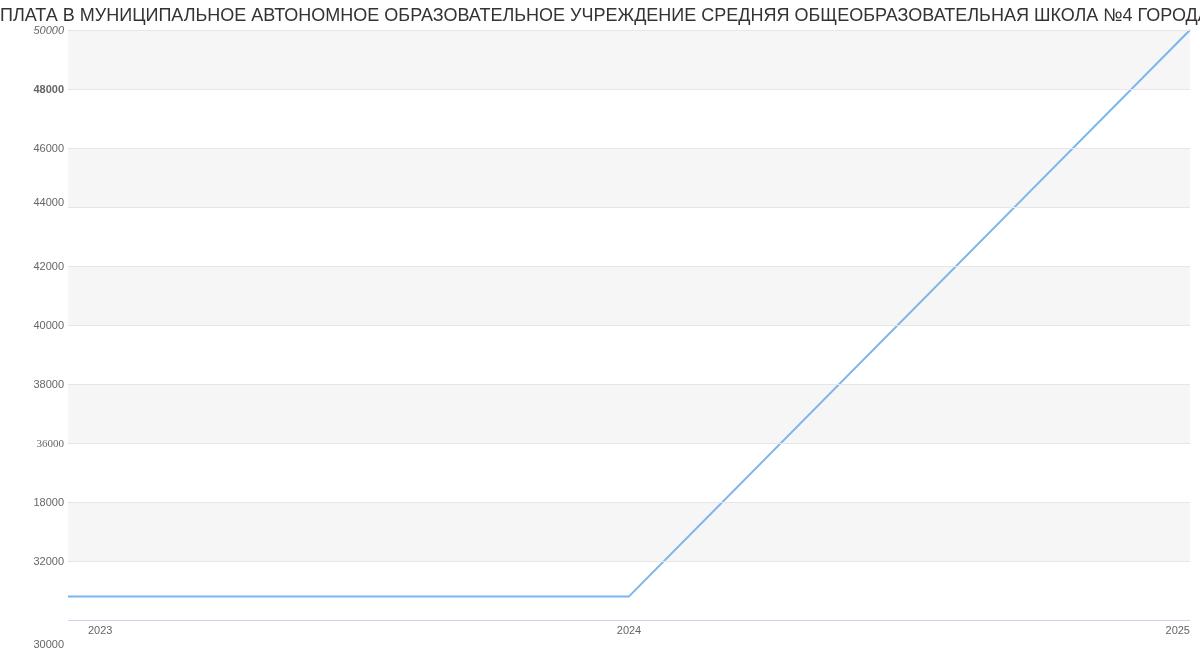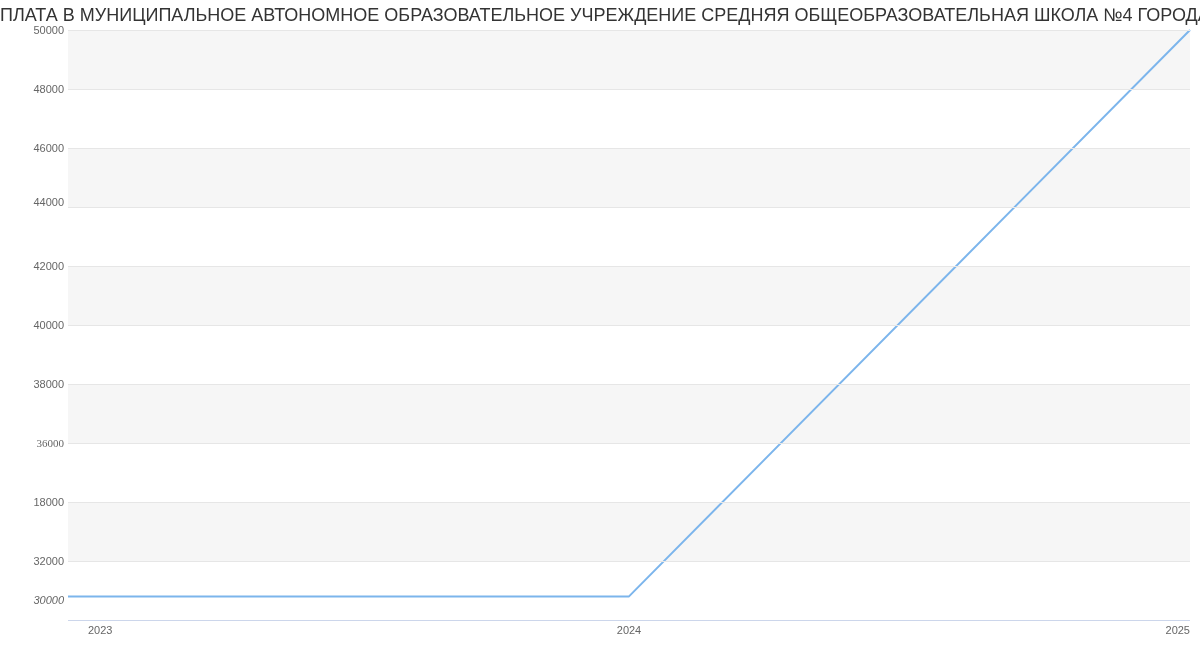--- a/index.html
+++ b/index.html
@@ -100,28 +100,28 @@
       <div class="gridline-h" style="top: 472px;"></div>
       <div class="gridline-h" style="top: 413px;"></div>
       <div class="gridline-h" style="top: 354px;"></div>
       <div class="gridline-h" style="top: 295px;"></div>
       <div class="gridline-h" style="top: 236px;"></div>
       <div class="gridline-h" style="top: 177px;"></div>
       <div class="gridline-h" style="top: 118px;"></div>
       <div class="gridline-h" style="top: 59px;"></div>
       <div class="gridline-h" style="top: 0px;"></div>
     </div>
-<div class="y-tick" style="top: 600px; font-style: italic;">30000</div>
+<div class="y-tick" style="top: 644px;">30000</div>
     <div class="y-tick" style="top: 561px;">32000</div>
     <div class="y-tick" style="top: 502px;">18000</div>
     <div class="y-tick" style="top: 443px; font-family: Liberation Serif, serif;">36000</div>
     <div class="y-tick" style="top: 384px;">38000</div>
     <div class="y-tick" style="top: 325px;">40000</div>
     <div class="y-tick" style="top: 266px;">42000</div>
     <div class="y-tick" style="top: 202px;">44000</div>
     <div class="y-tick" style="top: 148px;">46000</div>
-    <div class="y-tick" style="top: 89px;">48000</div>
-    <div class="y-tick" style="top: 30px;">50000</div>
+    <div class="y-tick" style="top: 89px; font-weight: bold;">48000</div>
+    <div class="y-tick" style="top: 30px; font-style: italic;">50000</div>
     <div class="axis-line" style="left: 68px; top: 620px; width: 1122px; height: 1px;"></div>
     <div class="x-tick" style="left: 68px; transform: translateX(0px); margin-left: 20px;">2023</div>
     <div class="x-tick" style="left: 629px;">2024</div>
     <div class="x-tick" style="left: 1190px; transform: translateX(-100%);">2025</div>
   </div>
 
 </body></html>

